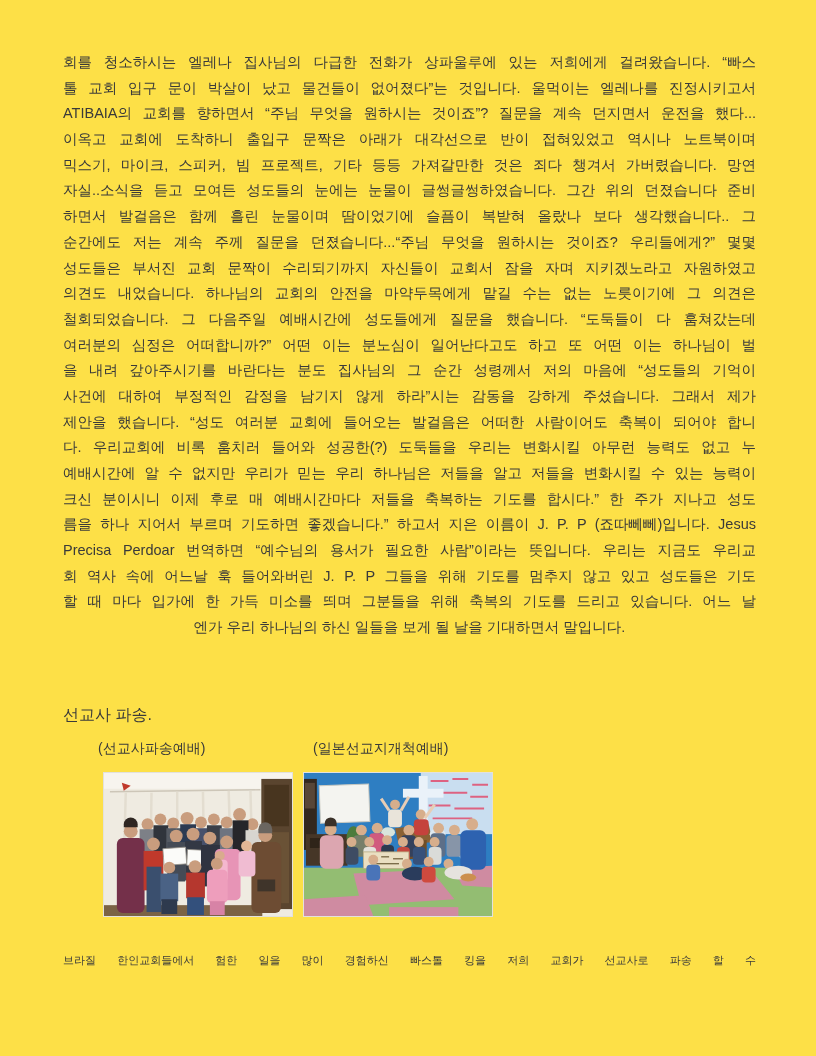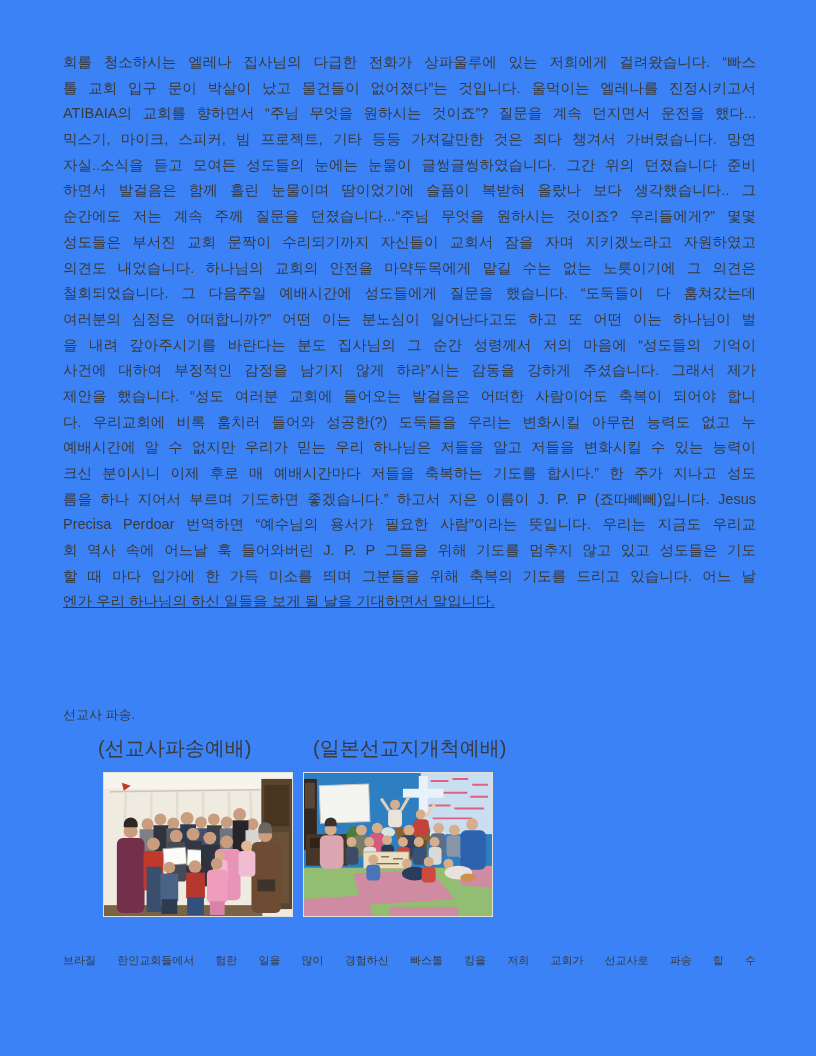--- a/index.html
+++ b/index.html
@@ -1,44 +1,44 @@
 <!DOCTYPE html>
 <html><head>
 <meta charset="utf-8">
 <style>
   * { margin:0; padding:0; box-sizing:border-box; }
   html, body { background:#ffffff; }
   .page {
     position:relative;
     width:816px; height:1056px;
-    background:#3b82f6;
+    background:#fde047;
     overflow:hidden;
     font-family:"Liberation Sans","DejaVu Sans",sans-serif;
     color:#3a3a3a;
   }
   .body-text {
     position:absolute; left:63px; top:50px; width:693px;
     font-size:14.5px;
   }
   .jline {
     height:25.7px; line-height:25.7px;
     text-align:justify; text-align-last:justify;
     overflow:hidden; white-space:nowrap;
   }
   .lastline {
     height:25.7px; line-height:25.7px;
-    text-align:left; white-space:nowrap;text-decoration:underline;
+    text-align:center; white-space:nowrap;
   }
   .heading {
     position:absolute; left:63px; top:702px;
-    font-size:13px; line-height:25.7px;text-align:center;
+    font-size:16px; line-height:25.7px;text-align:center;
   }
   .captions {
     position:absolute; left:63px; top:736px; width:693px; height:26px;
-    font-size:20px; line-height:25.7px;
+    font-size:14px; line-height:25.7px;
   }
   .cap-left  { position:absolute; left:35px;  top:0; }
   .cap-right { position:absolute; left:250px; top:0; }
   .photo {
     position:absolute; top:772px; width:190px; height:145px;
     border:1px solid #e3e1dc; background:#efebe1;
   }
   .photo-left  { left:103px; }
   .photo-right { left:303px; }
   .photo svg { display:block; width:100%; height:100%; filter:blur(0.4px); }
@@ -50,20 +50,21 @@
 </style>
 </head>
 <body>
 
 <div class="page">
 
   <div class="body-text">
     <div class="jline">회를 청소하시는 엘레나 집사님의 다급한 전화가 상파울루에 있는 저희에게 걸려왔습니다. “빠스</div>
     <div class="jline">톨 교회 입구 문이 박살이 났고 물건들이 없어졌다”는 것입니다. 울먹이는 엘레나를 진정시키고서</div>
     <div class="jline">ATIBAIA의 교회를 향하면서 “주님 무엇을 원하시는 것이죠”? 질문을 계속 던지면서 운전을 했다...</div>
+    <div class="jline">이옥고 교회에 도착하니 출입구 문짝은 아래가 대각선으로 반이 접혀있었고 역시나 노트북이며</div>
     <div class="jline">믹스기, 마이크, 스피커, 빔 프로젝트, 기타 등등 가져갈만한 것은 죄다 챙겨서 가버렸습니다. 망연</div>
     <div class="jline">자실..소식을 듣고 모여든 성도들의 눈에는 눈물이 글썽글썽하였습니다. 그간 위의 던졌습니다 준비</div>
     <div class="jline">하면서 발걸음은 함께 흘린 눈물이며 땀이었기에 슬픔이 복받혀 올랐나 보다 생각했습니다.. 그</div>
     <div class="jline">순간에도 저는 계속 주께 질문을 던졌습니다...“주님 무엇을 원하시는 것이죠? 우리들에게?” 몇몇</div>
     <div class="jline">성도들은 부서진 교회 문짝이 수리되기까지 자신들이 교회서 잠을 자며 지키겠노라고 자원하였고</div>
     <div class="jline">의견도 내었습니다. 하나님의 교회의 안전을 마약두목에게 맡길 수는 없는 노릇이기에 그 의견은</div>
     <div class="jline">철회되었습니다. 그 다음주일 예배시간에 성도들에게 질문을 했습니다. “도둑들이 다 훔쳐갔는데</div>
     <div class="jline">여러분의 심정은 어떠합니까?” 어떤 이는 분노심이 일어난다고도 하고 또 어떤 이는 하나님이 벌</div>
     <div class="jline">을 내려 갚아주시기를 바란다는 분도 집사님의 그 순간 성령께서 저의 마음에 “성도들의 기억이</div>
     <div class="jline">사건에 대하여 부정적인 감정을 남기지 않게 하라”시는 감동을 강하게 주셨습니다. 그래서 제가</div>

